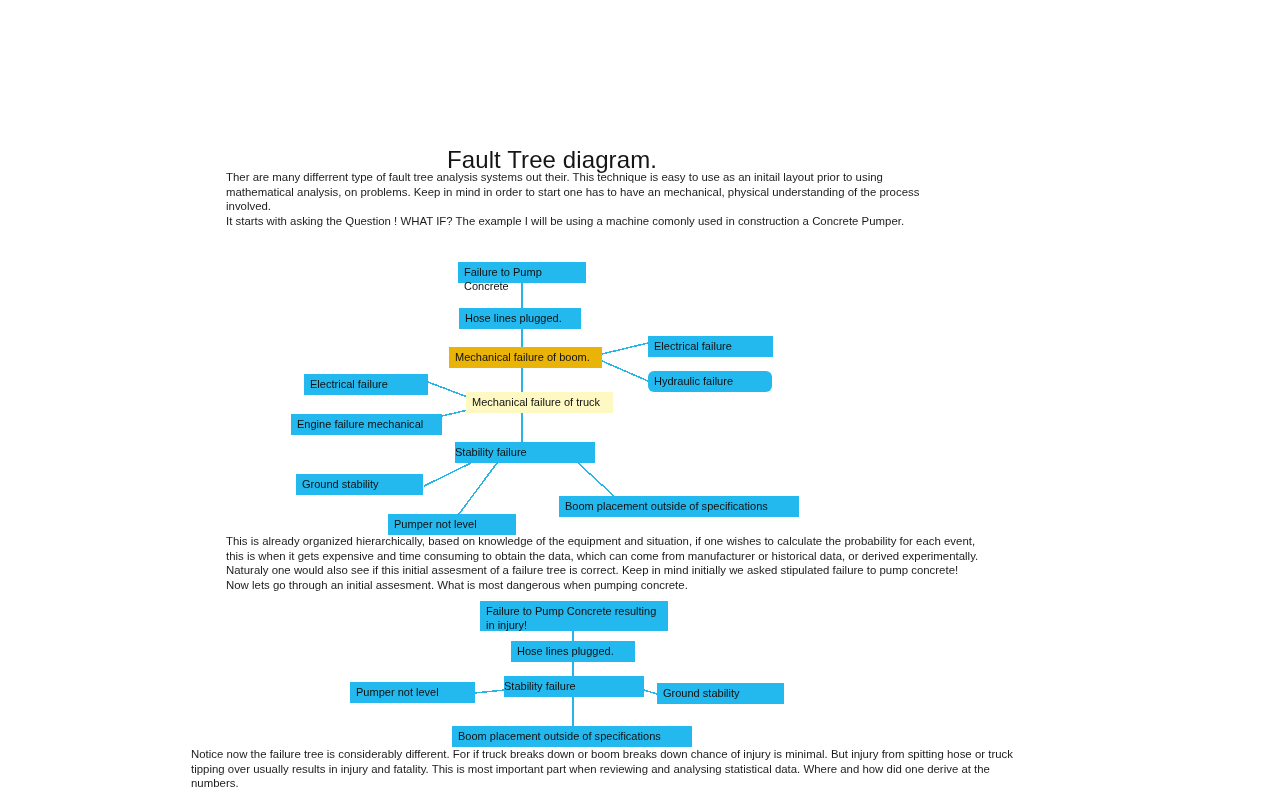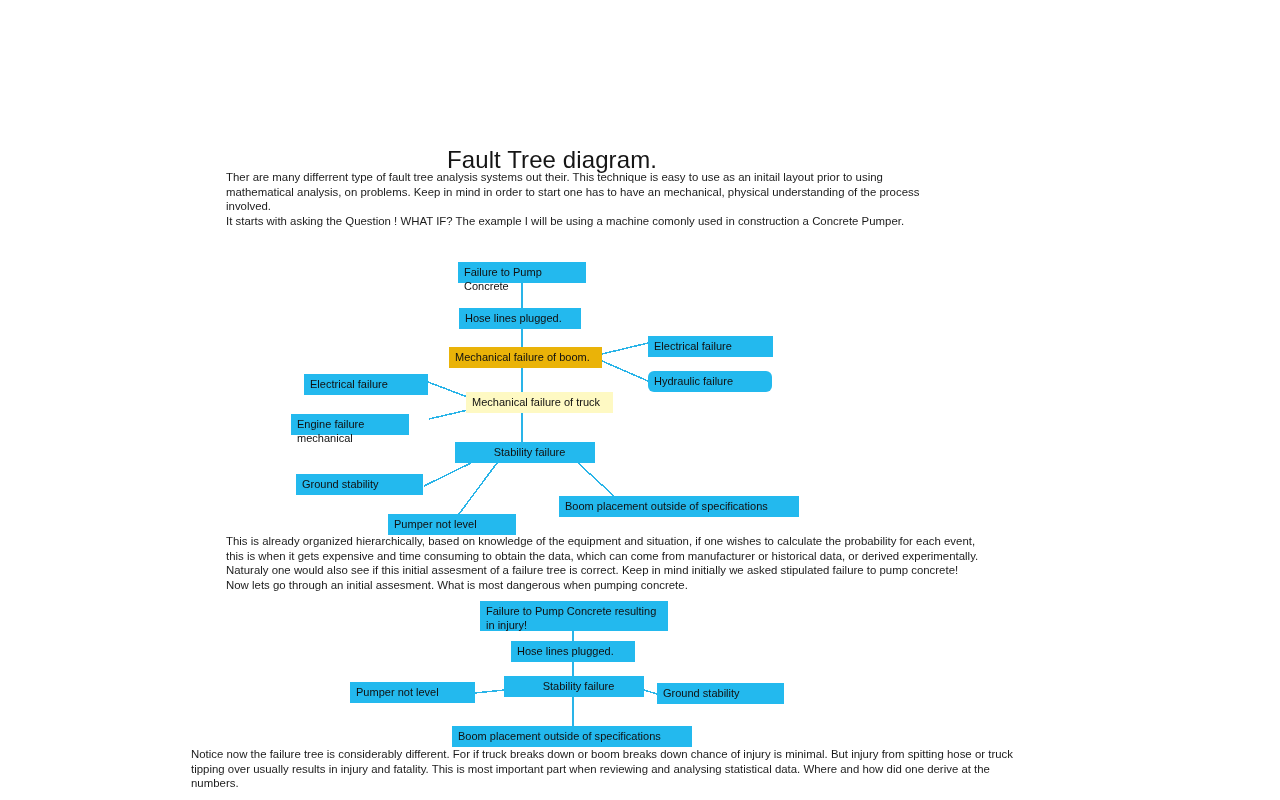--- a/index.html
+++ b/index.html
@@ -66,21 +66,21 @@
     position: absolute;
     background: #23b9ee;
     color: #101010;
     font-size: 11px;
     line-height: 14.4px;
     padding: 3px 0 3px 6px;
     box-sizing: border-box;
     white-space: pre-line;
     letter-spacing: 0.01px;
   }
-  .node.center { text-align: center; padding-left: 9px; padding-right: 0; }
+  .node.center { text-align: left; padding-left: 0; padding-right: 0; }
 </style>
 </head>
 <body>
 
 <div id="page">
 
   <div class="doc-title">Fault Tree diagram.</div>
 
   <div class="para" id="intro-paragraph">
       <p>Ther are many differrent type of fault tree analysis systems out their. This technique is easy to use as an initail layout prior to using mathematical analysis, on problems. Keep in mind in order to start one has to have an mechanical, physical understanding of the process involved.</p>
@@ -102,21 +102,21 @@
         <path d="M 497 463 L 459 514" stroke="#29b4e8" stroke-width="1.5" fill="none" shape-rendering="crispEdges"></path>
       </svg>
     <div id="nodes-one">
         <div class="node" style="left: 458px; top: 262px; width: 128px; height: 21px; background: rgb(35, 185, 238);">Failure to Pump Concrete</div>
         <div class="node" style="left: 459px; top: 308px; width: 122px; height: 21px; background: rgb(35, 185, 238);">Hose lines plugged.</div>
         <div class="node" style="left: 449px; top: 347px; width: 153px; height: 21px; background: #eab308;">Mechanical failure of boom.</div>
         <div class="node" style="left: 648px; top: 336px; width: 125px; height: 21px; background: rgb(35, 185, 238);">Electrical failure</div>
         <div class="node" style="left: 648px; top: 371px; width: 124px; height: 21px; background: rgb(35, 185, 238); border-radius: 6px;">Hydraulic failure</div>
         <div class="node" style="left: 452px; top: 392px; width: 147px; height: 21px; background: #fef9c3; margin-left: 14px;">Mechanical failure of truck</div>
         <div class="node" style="left: 304px; top: 374px; width: 124px; height: 21px; background: rgb(35, 185, 238);">Electrical failure</div>
-        <div class="node" style="left: 291px; top: 414px; width: 118px; height: 21px; background: rgb(35, 185, 238);">Engine failure mechanical</div>
+        <div class="node" style="left: 291px; top: 414px; width: 151px; height: 21px; background: rgb(35, 185, 238);">Engine failure mechanical</div>
         <div class="node center" style="left: 455px; top: 442px; width: 140px; height: 21px; background: rgb(35, 185, 238);">Stability failure</div>
         <div class="node" style="left: 296px; top: 474px; width: 127px; height: 21px; background: rgb(35, 185, 238);">Ground stability</div>
         <div class="node" style="left: 559px; top: 496px; width: 240px; height: 21px; background: rgb(35, 185, 238);">Boom placement outside of specifications</div>
         <div class="node" style="left: 388px; top: 514px; width: 128px; height: 21px; background: rgb(35, 185, 238);">Pumper not level</div>
       </div>
   </div>
 
   <div class="para" id="middle-paragraph">
       <p>This is already organized hierarchically, based on knowledge of the equipment and situation, if one wishes to calculate the probability for each event, this is when it gets expensive and time consuming to obtain the data, which can come from manufacturer or historical data, or derived experimentally. Naturaly one would also see if this initial assesment of a failure tree is correct. Keep in mind initially we asked stipulated failure to pump concrete!</p>
       <p>Now lets go through an initial assesment. What is most dangerous when pumping concrete.</p>

